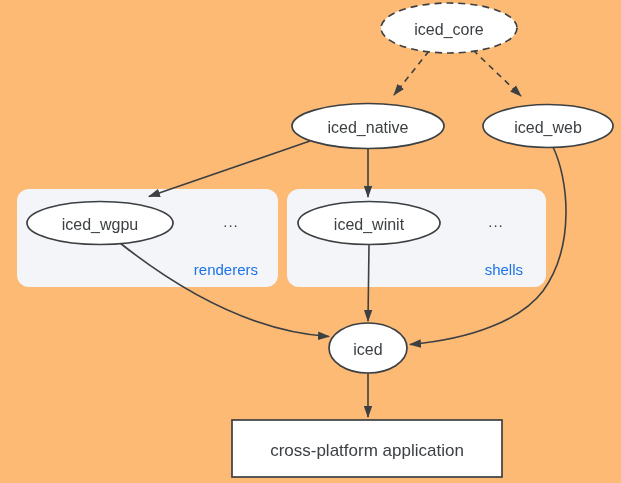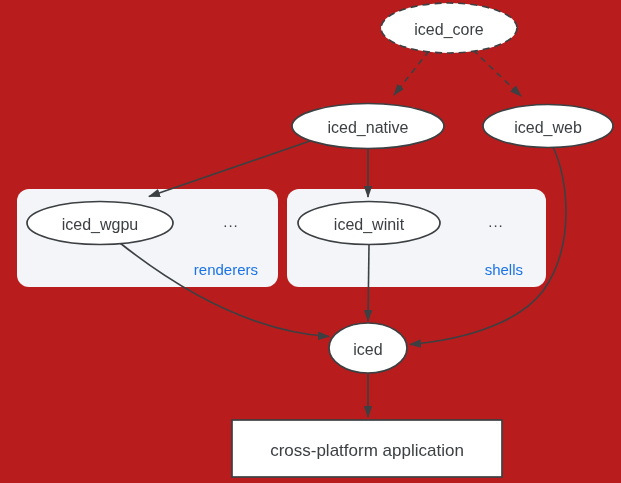--- a/index.html
+++ b/index.html
@@ -5,21 +5,21 @@
   html, body {
     margin: 0;
     padding: 0;
     background: #ffffff;
     font-family: "Liberation Sans", sans-serif;
   }
   .canvas {
     position: relative;
     width: 621px;
     height: 483px;
-    background: #b91c1c;
+    background: #fdba74;
     overflow: hidden;
   }
   svg { display: block; }
   .node-shape {
     fill: #ffffff;
     stroke: #3c4043;
     stroke-width: 1.7;
   }
   .dashed-shape { stroke-dasharray: 7 5; }
   .group-shape { fill: #f4f5f8; stroke: none; }

